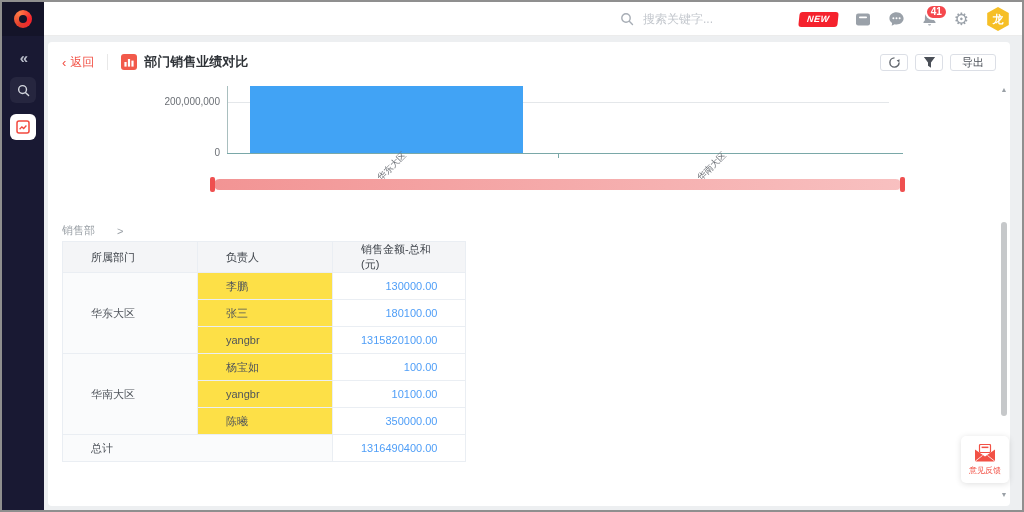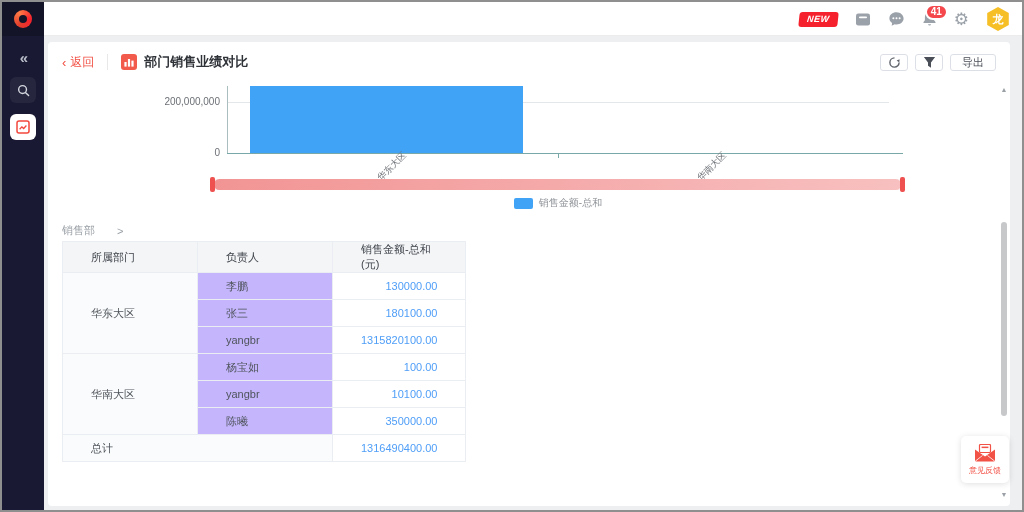--- a/index.html
+++ b/index.html
@@ -63,21 +63,21 @@
   .legend-text { font-size:10px; color:#8d9196; }
 
   
   .crumb { position:absolute; left:14px; top:181px; font-size:11px; color:#9aa0a6; display:flex; gap:22px; align-items:center; }
   .crumb-link { cursor:pointer; }
   .pivot { position:absolute; left:14px; top:199px; border-collapse:collapse; font-size:11px; color:#4f545b; }
   .pivot th, .pivot td { border:1px solid #eaeef3; height:27px; padding:0 28px; font-weight:normal; text-align:left; }
   .pivot th { background:#f4f5f7; height:28px; color:#3f444b; }
   .pivot th.c-dept { width:135px; } .pivot th.c-person { width:135px; } .pivot th.c-amt { width:130px; }
   .pivot td.dept { background:#fafbfc; }
-  .pivot td.person { background:#c4b5fd;margin-top:39px; }
+  .pivot td.person { background:#fde047;margin-top:39px; }
   .pivot td.amount { background:#fff; text-align:right; color:#4f9ef7; cursor:pointer; }
   .pivot td.total-label { background:#fafbfc; }
 
   
   .feedback { position:absolute; left:913px; top:394px; width:48px; height:47px; background:#fff; border-radius:5px; box-shadow:0 1px 6px rgba(0,0,0,.13); display:flex; flex-direction:column; align-items:center; justify-content:center; gap:3px; cursor:pointer; z-index:3; }
   .feedback-label { font-size:8px; color:#f25145; }
   .scrollbar { position:absolute; right:1px; top:42px; bottom:6px; width:10px; }
   .scroll-arrow { position:absolute; left:0; width:10px; text-align:center; font-size:7px; color:#9aa0a6; cursor:pointer; }
   .scroll-arrow.up { top:2px; } .scroll-arrow.down { bottom:2px; }
   .scroll-thumb { position:absolute; left:2px; top:138px; width:6px; height:194px; background:#c6c8ca; border-radius:3px; cursor:grab; }
@@ -85,20 +85,27 @@
 </head>
 <body>
 
 <div class="frame">
 
   <div class="topbar">
     <div class="logo-box">
       <div class="logo-ring">
           <div class="logo-ring-hole"></div>
         </div>
+    </div>
+    <div class="search-box">
+      <svg width="14" height="14" viewBox="0 0 14 14">
+          <circle cx="6" cy="6" r="4.2" fill="none" stroke="#a7adb5" stroke-width="1.4"></circle>
+          <line x1="9.3" y1="9.3" x2="12.5" y2="12.5" stroke="#a7adb5" stroke-width="1.4" stroke-linecap="round"></line>
+        </svg>
+      <input class="search-input" type="text" placeholder="搜索关键字..." style="">
     </div>
     <div class="topbar-right">
       <span class="new-badge">NEW</span>
       <span class="tb-icon">
         <svg width="16" height="15" viewBox="0 0 16 15">
             <rect x="1" y="1.5" width="14" height="12" rx="2.2" fill="#9aa1a9"></rect>
             <rect x="4" y="4.6" width="8" height="1.7" rx="0.8" fill="#fff"></rect>
           </svg>
       </span>
       <span class="tb-icon">
@@ -182,24 +189,20 @@
       </div>
       <div class="x-axis-line"></div>
       <div class="x-tick"></div>
       <div class="x-cat c1">华东大区</div>
       <div class="x-cat c2">华南大区</div>
       <div class="datazoom">
         <div class="dz-fill"></div>
         <div class="dz-handle left"></div>
         <div class="dz-handle right"></div>
       </div>
-      <div class="legend-row">
-        <span class="legend-swatch"></span>
-        <span class="legend-text">销售金额-总和</span>
-      </div>
     </div>
 
     <div class="crumb">
       <span class="crumb-link">销售部</span>
       <span>&gt;</span>
     </div>
 
     <table class="pivot">
       <thead>
         <tr>

